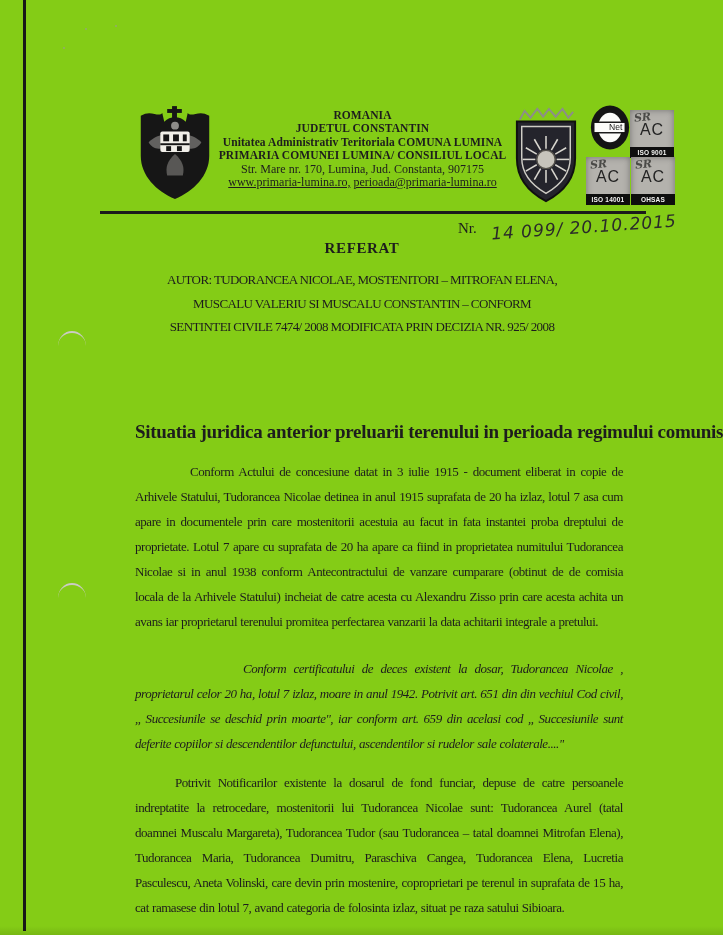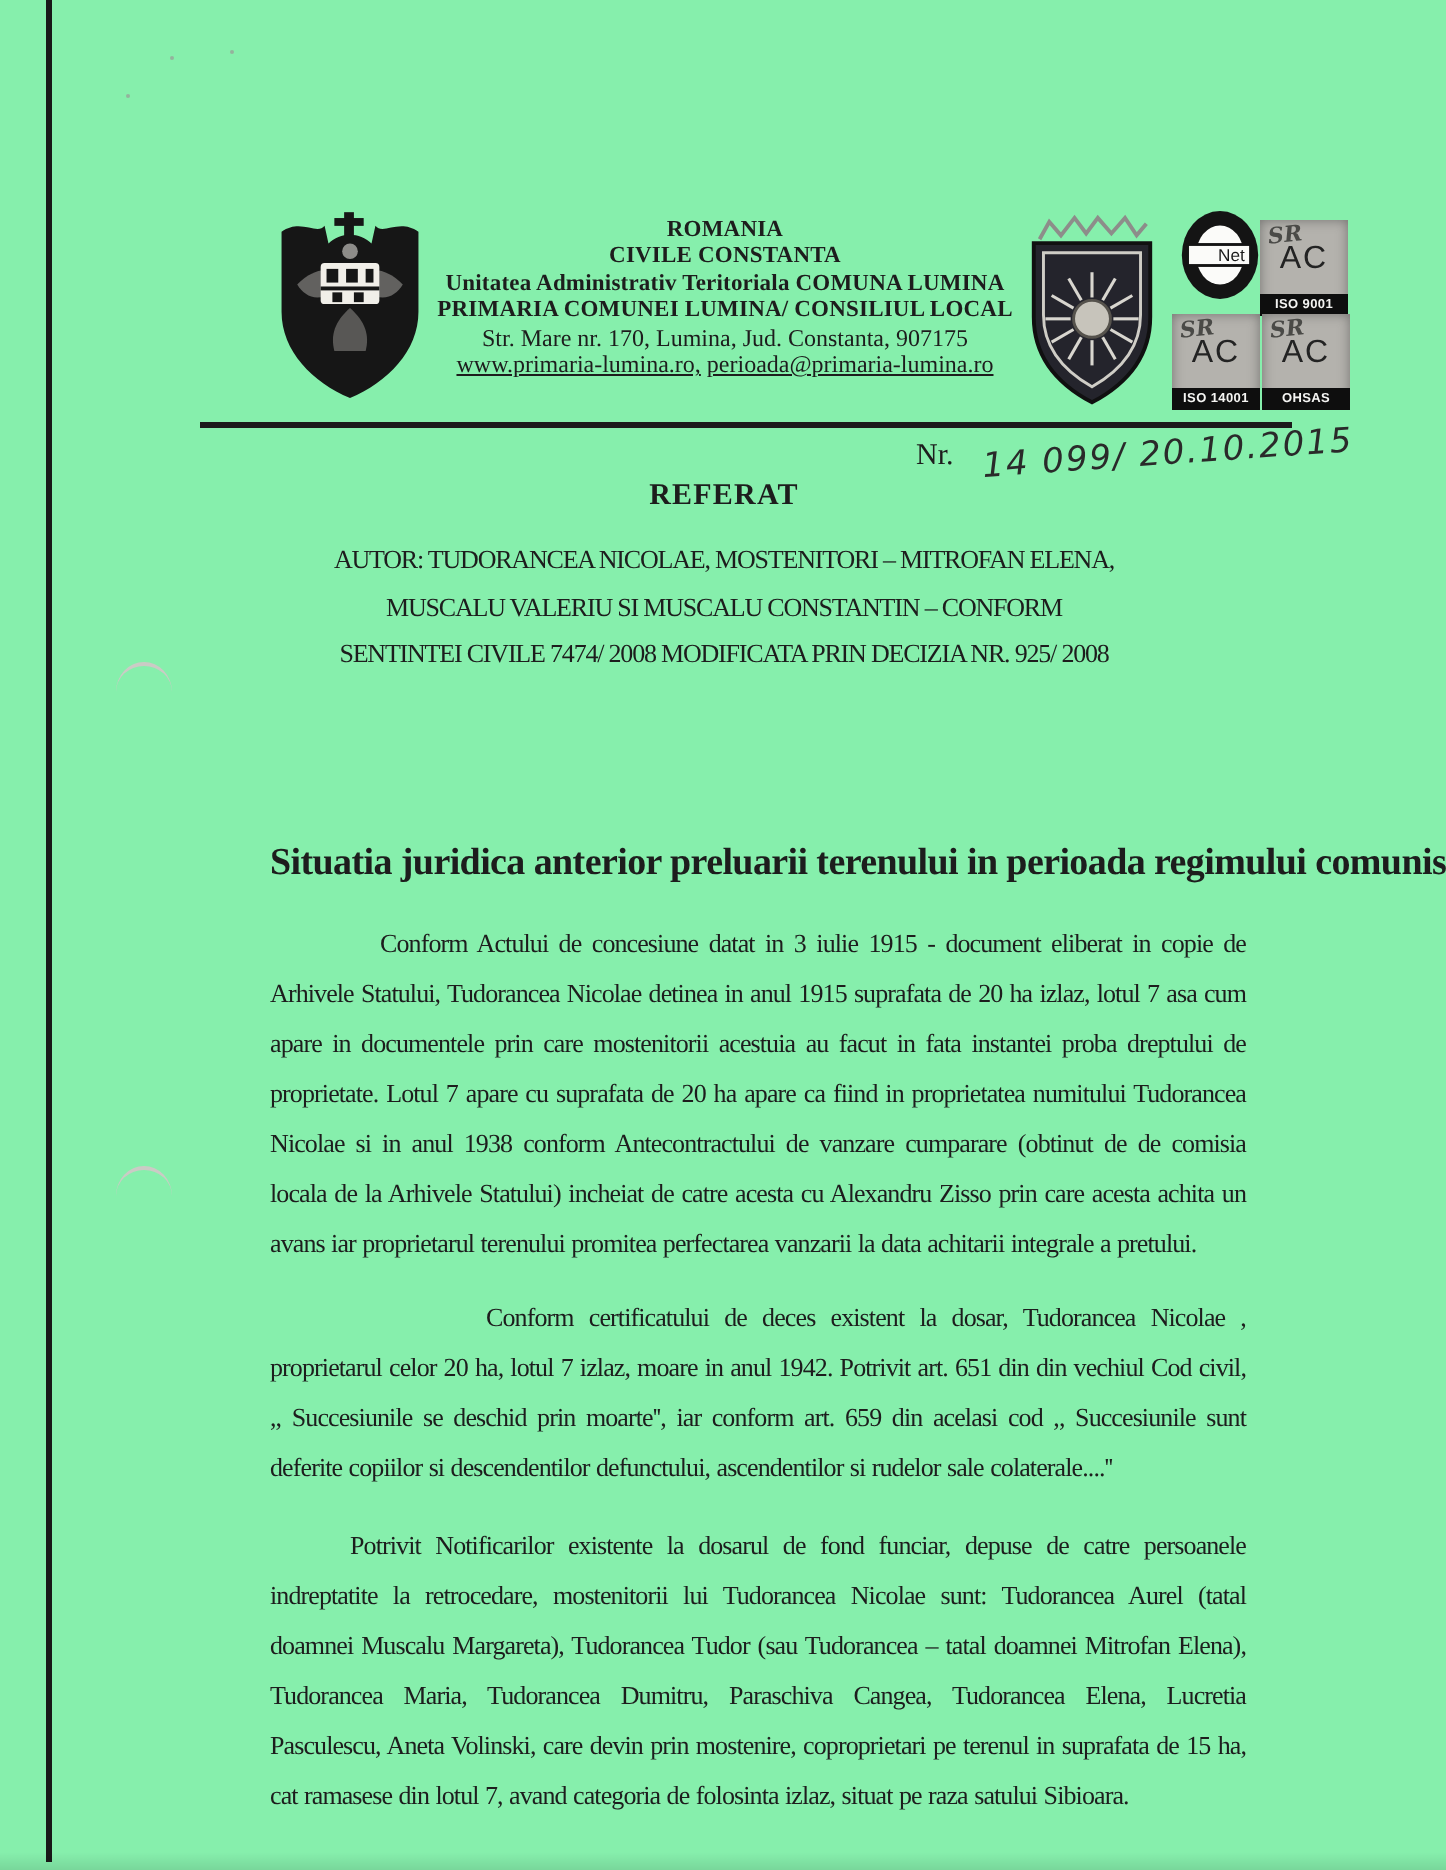--- a/index.html
+++ b/index.html
@@ -1,19 +1,19 @@
 <!DOCTYPE html>
 <html><head>
 <meta charset="utf-8">
 <style>
   * { margin:0; padding:0; box-sizing:border-box; }
   html,body { background:#ffffff; }
   .page {
     position:relative; width:723px; height:935px; margin:0 auto;
-    background:#86efac; color:#1d1d1d; overflow:hidden;
+    background:#84cc16; color:#1d1d1d; overflow:hidden;
     font-family:"Liberation Serif", serif;
   }
   .page::after{ content:""; position:absolute; left:0; right:0; bottom:0; height:9px;
     background:linear-gradient(to bottom, rgba(0,0,0,0), rgba(0,0,0,0.10)); pointer-events:none; }
 
   
   .scan-edge { position:absolute; left:23px; top:0; width:3px; height:931px; background:#181818; }
   .punch { position:absolute; width:28px; height:15px; border-top:2.5px solid #cbcbc5;
     border-radius:50% 50% 0 0 / 100% 100% 0 0; }
   .punch-1 { left:58px; top:331px; }
@@ -57,21 +57,21 @@
   .privind { margin-top:19px; font-size:13.5px; letter-spacing:-0.4px; line-height:17px; }
   .author-lines { margin-top:11px; }
   .author-line { font-size:13px; line-height:23.5px; letter-spacing:-0.6px; }
 
   
   .body-block { position:absolute; left:135px; top:421px; width:488px; }
   .section-heading { font-weight:bold; font-size:19px; letter-spacing:-0.3px; white-space:nowrap; }
   .body-block p { font-size:13px; line-height:25px; text-align:justify;
     letter-spacing:-0.45px; word-spacing:.4px; }
   .p1 { margin-top:16px; text-indent:55px; }
-  .p2 { margin-top:12px;  text-indent:108px; }
+  .p2 { margin-top:22px;  text-indent:108px;font-style:italic; }
   .p3 { margin-top:14px; text-indent:40px; }
 </style>
 </head>
 <body>
 
 <div class="page">
 
   <div class="scan-edge"></div>
   <div class="punch punch-1"></div>
   <div class="punch punch-2"></div>
@@ -97,21 +97,21 @@
           <rect x="43" y="30" width="6" height="7"></rect>
           <rect x="53" y="30" width="4" height="7"></rect>
         <rect x="30" y="39" width="30" height="2"></rect>
         <rect x="36" y="42" width="5" height="5"></rect>
           <rect x="47" y="42" width="5" height="5"></rect>
       </g>
     </svg>
 
     <div class="hdr-center">
       <div class="h-bold">ROMANIA</div>
-      <div class="h-bold">CIVILE CONSTANTA</div>
+      <div class="h-bold">JUDETUL CONSTANTIN</div>
       <div class="h-bold">Unitatea Administrativ Teritoriala COMUNA  LUMINA</div>
       <div class="h-bold">PRIMARIA COMUNEI LUMINA/ CONSILIUL LOCAL</div>
       <div class="h-reg">Str. Mare nr. 170, Lumina, Jud. Constanta, 907175</div>
       <div class="h-reg"><span class="u">www.primaria-lumina.ro,</span> <span class="u">perioada@primaria-lumina.ro</span></div>
     </div>
 
     <svg class="lumina-shield" viewBox="0 0 70 102">
       <path d="M8 13 L13 4 L19 11 L26 2 L32 10 L38 2 L45 10 L52 2 L58 11 L63 5" fill="none" stroke="#8d8d8a" stroke-width="2"></path>
       <path d="M5 15 L65 15 L65 53 C65 74 52 88 35 97 C18 88 5 74 5 53 Z" fill="#24242c" stroke="#101010" stroke-width="2"></path>
       <path d="M10 20 L60 20 L60 52 C60 69 49 81 35 89 C21 81 10 69 10 52 Z" fill="none" stroke="#cfcdc6" stroke-width="1.5"></path>

